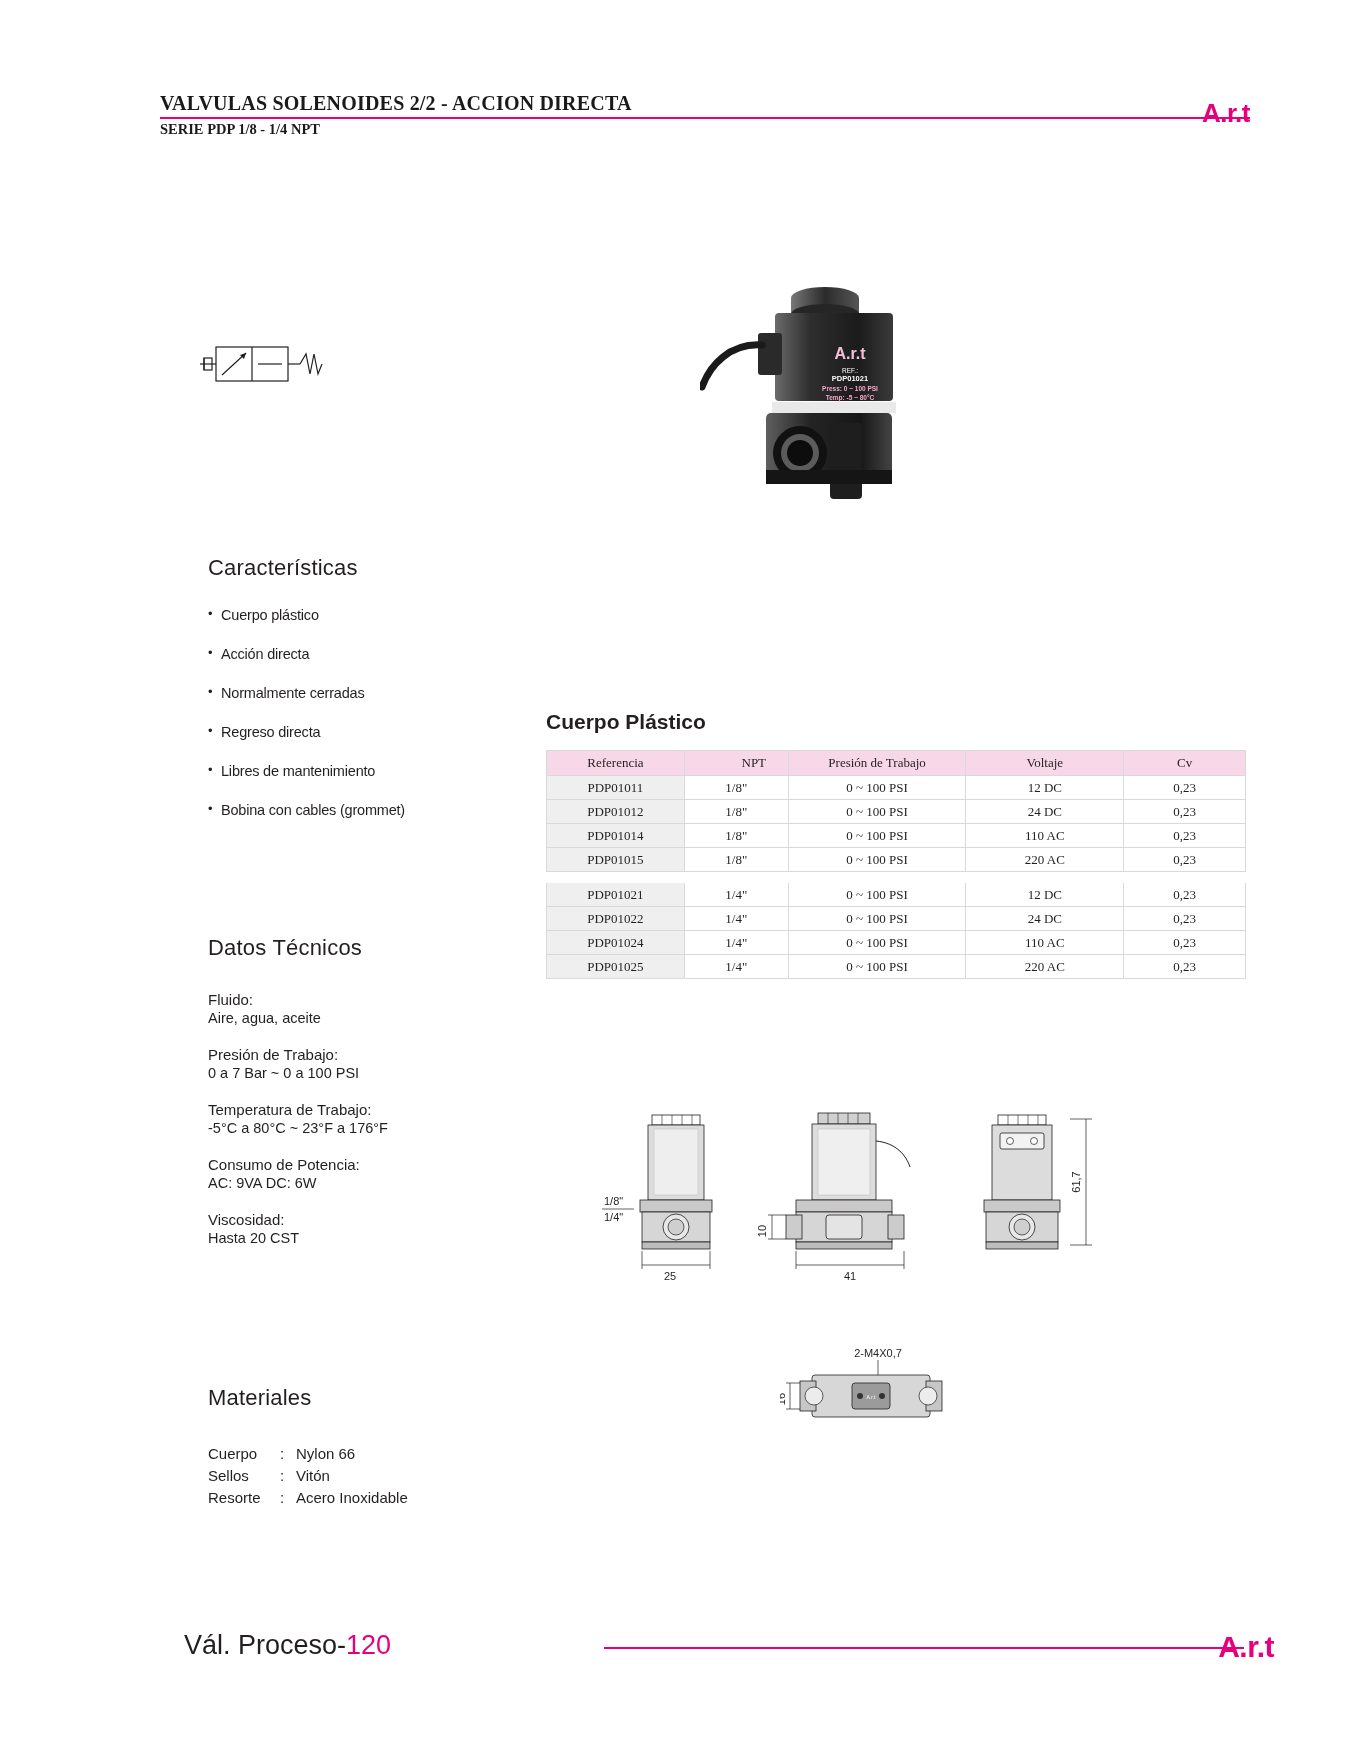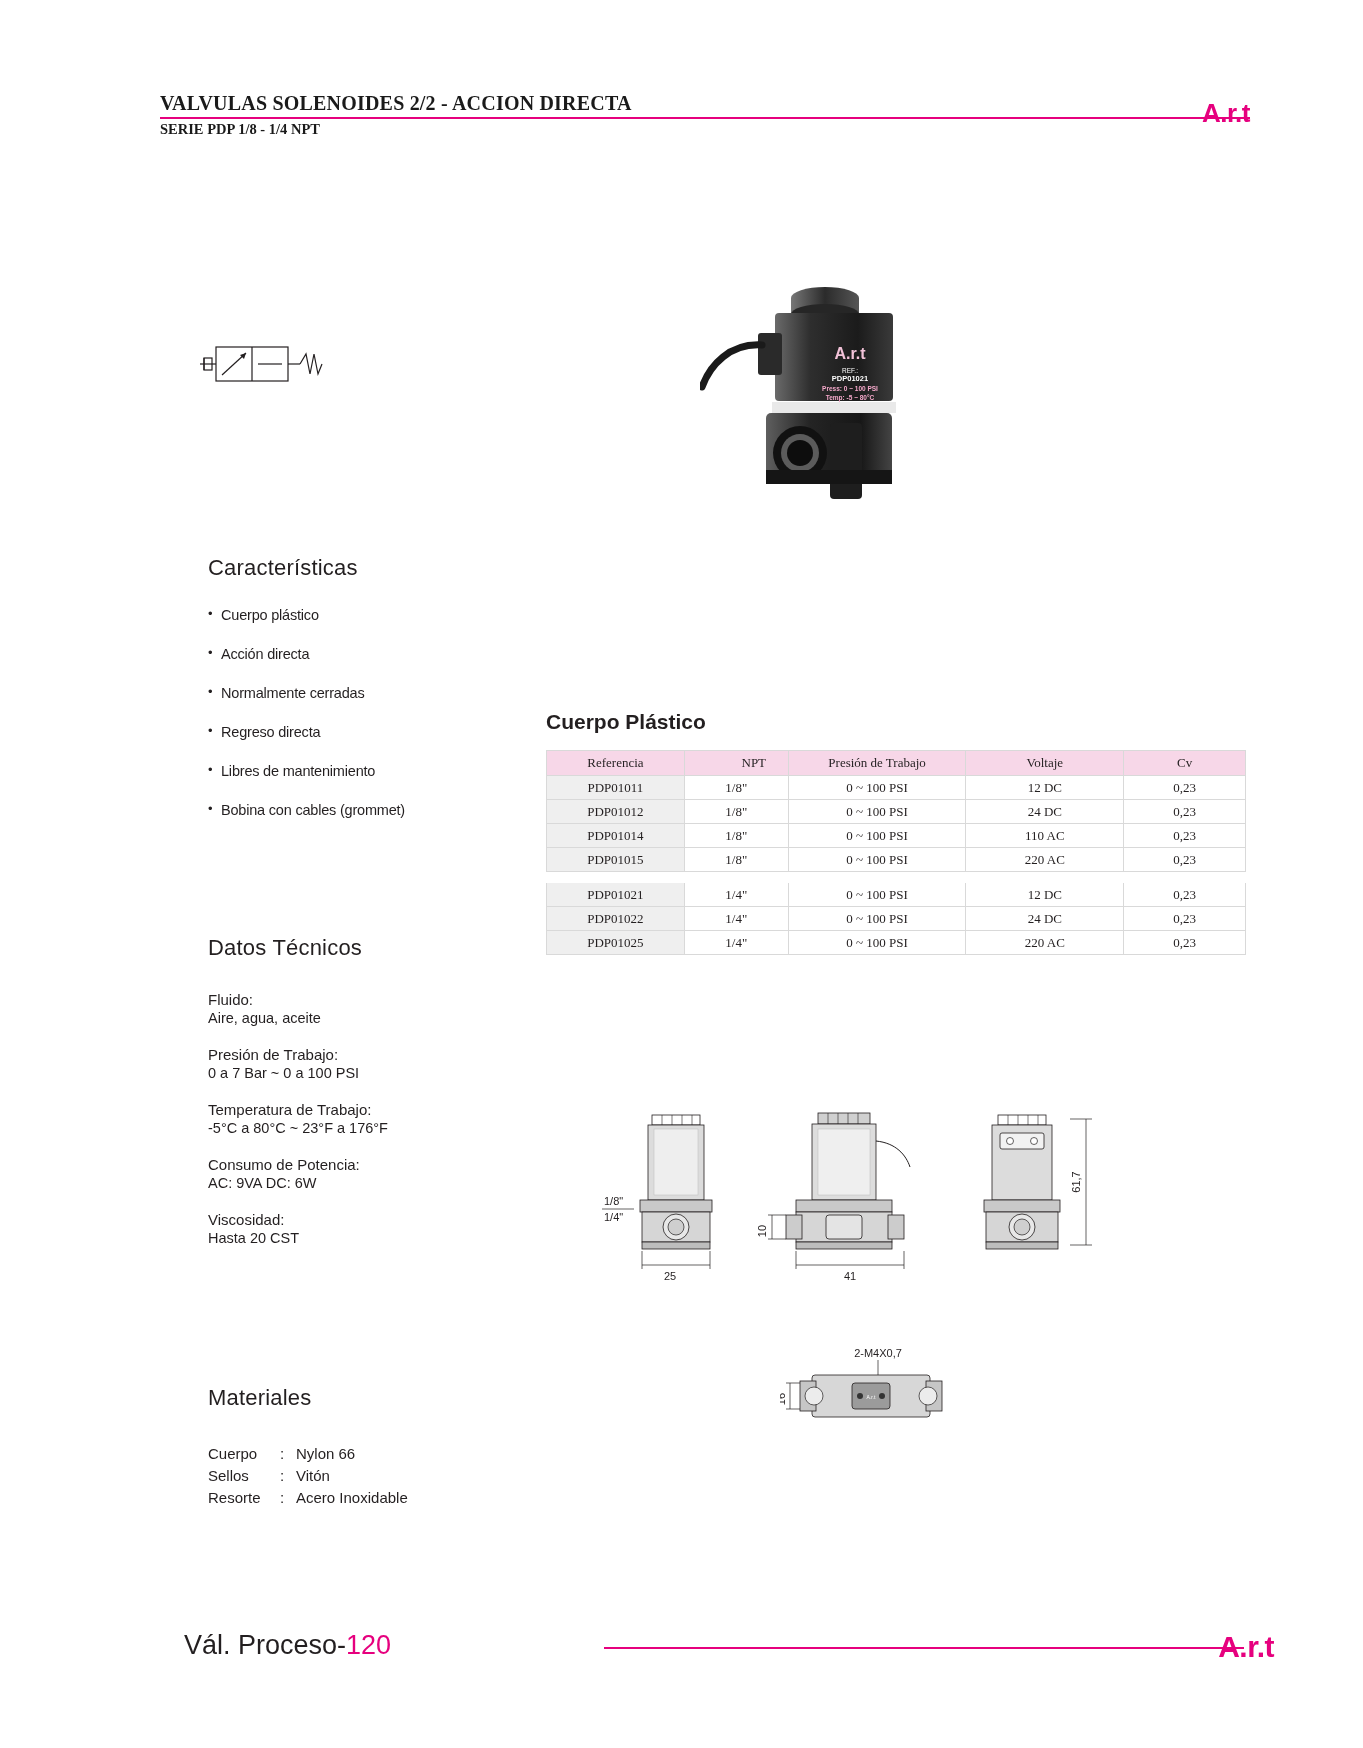--- a/index.html
+++ b/index.html
@@ -377,20 +377,27 @@
         <td>0,23</td>
       </tr>
       <tr>
         <td class="ref">PDP01022</td>
         <td>1/4"</td>
         <td>0 ~ 100 PSI</td>
         <td>24 DC</td>
         <td>0,23</td>
       </tr>
       <tr>
+        <td class="ref">PDP01024</td>
+        <td>1/4"</td>
+        <td>0 ~ 100 PSI</td>
+        <td>110 AC</td>
+        <td>0,23</td>
+      </tr>
+      <tr>
         <td class="ref">PDP01025</td>
         <td>1/4"</td>
         <td>0 ~ 100 PSI</td>
         <td>220 AC</td>
         <td>0,23</td>
       </tr>
     </tbody>
   </table>
 </div>
 

